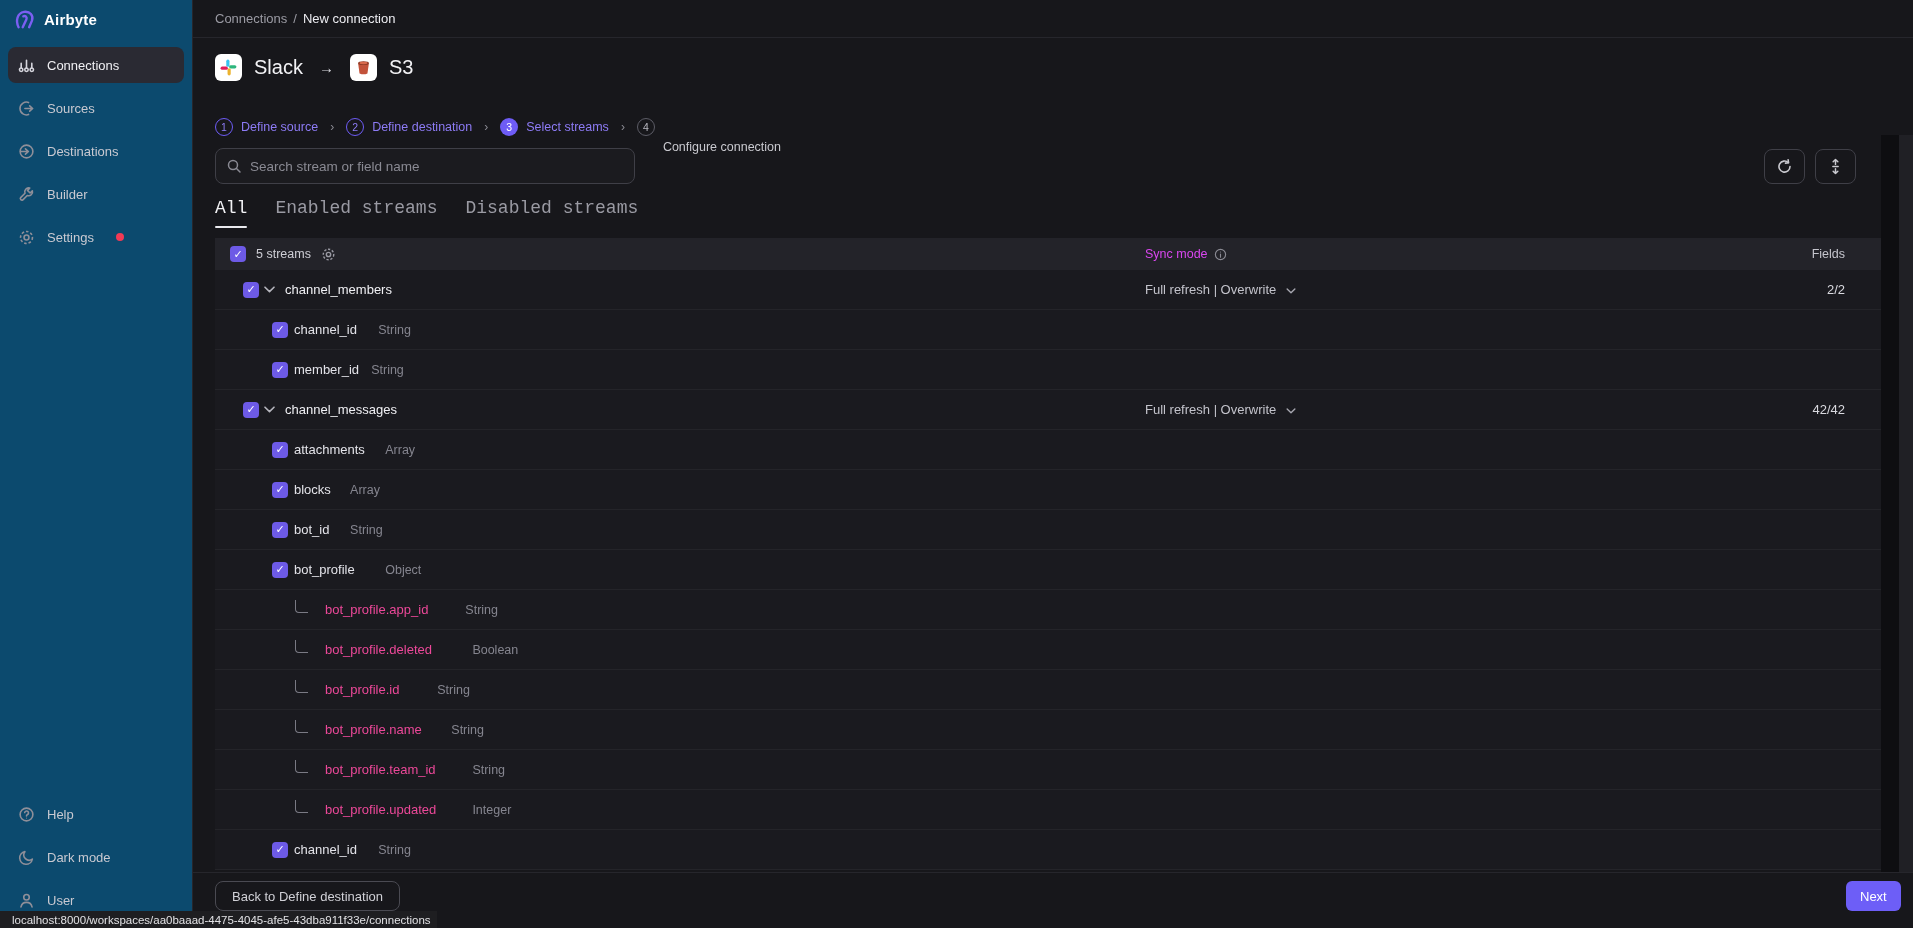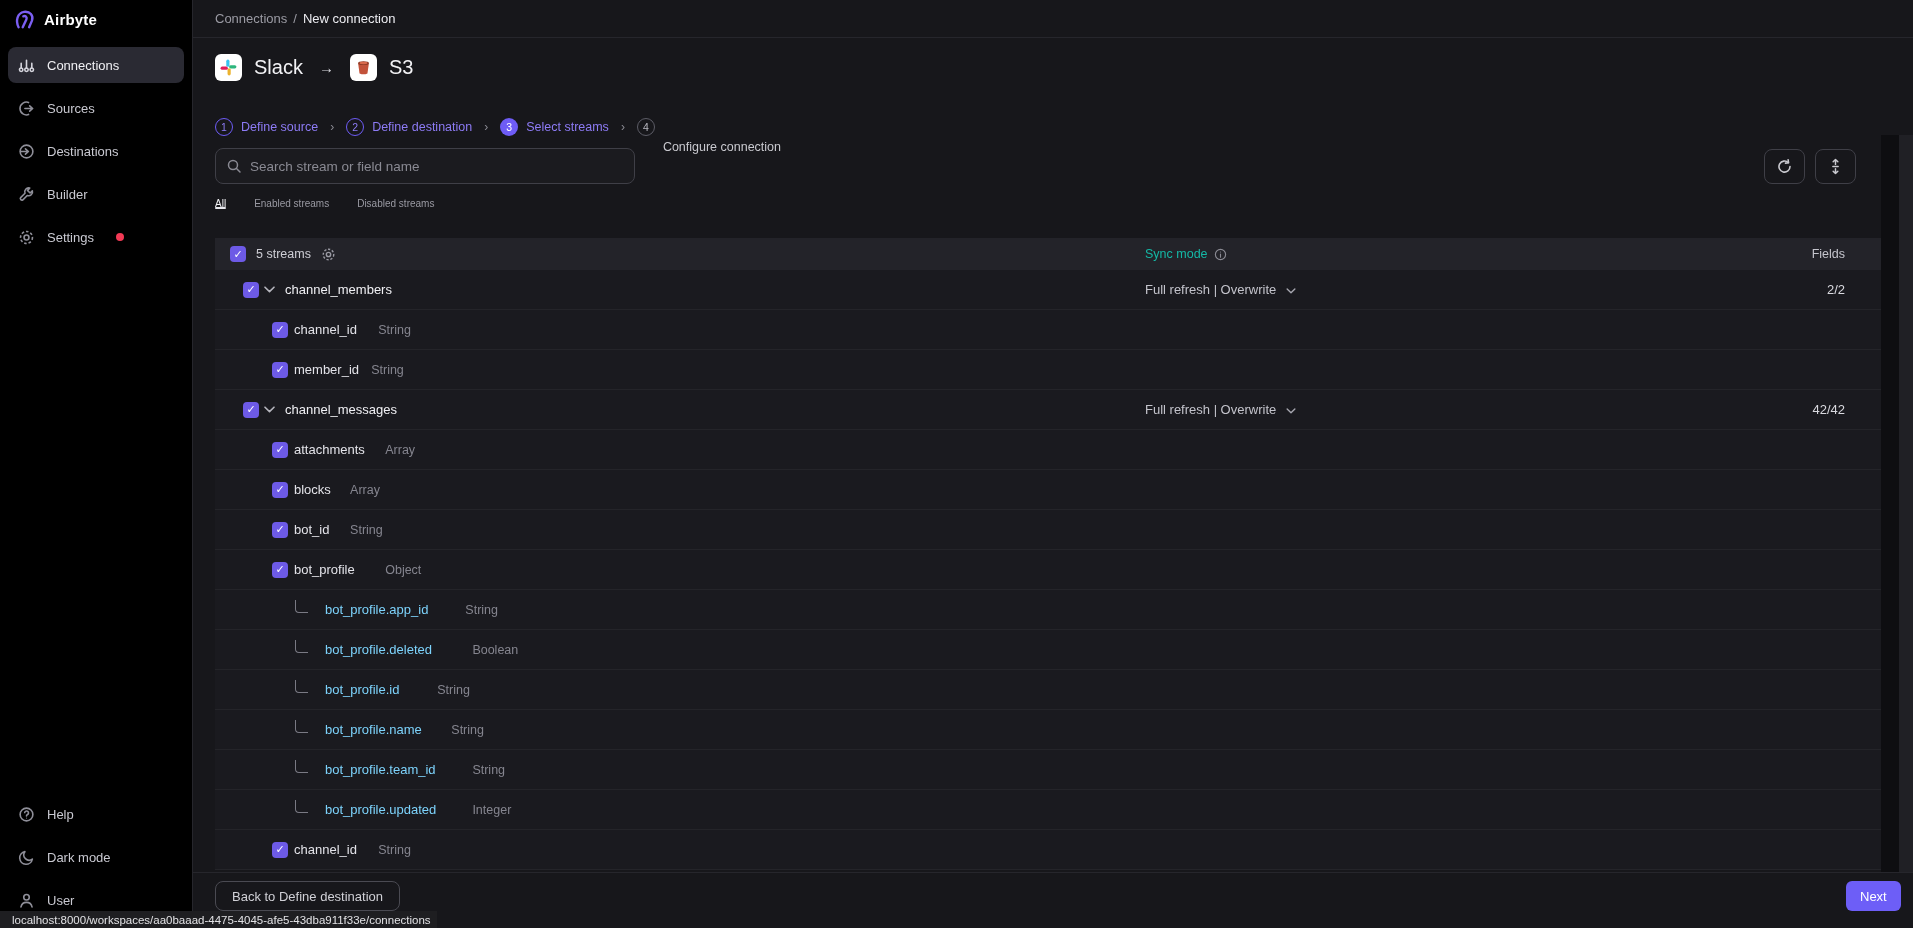--- a/index.html
+++ b/index.html
@@ -5,21 +5,21 @@
   * { margin:0; padding:0; box-sizing:border-box; }
   html,body { width:1913px; height:928px; overflow:hidden; }
   body {
     font-family:"Liberation Sans", sans-serif;
     background:#17171b; color:#e9e9ee; font-size:13px;
     position:relative;
   }
   
   .sidebar {
     position:absolute; left:0; top:0; width:193px; height:928px;
-    background:#000000; border-right:1px solid #26262c;
+    background:#0c4a6e; border-right:1px solid #26262c;
     display:flex; flex-direction:column;
   }
   .logo-row { display:flex; align-items:center; gap:8px; padding:9px 14px; height:38px; }
   .logo-mark { width:22px; height:22px; flex:0 0 auto; }
   .logo-text { font-size:15px; font-weight:bold; color:#ffffff; letter-spacing:.2px; }
   .nav { display:flex; flex-direction:column; gap:7px; padding:9px 8px; }
   .nav-item {
     display:flex; align-items:center; gap:12px; height:36px; padding:0 10px;
     border-radius:8px; color:#c9c9d1; cursor:pointer;
   }
@@ -75,56 +75,56 @@
   .search-input::placeholder { color:#8a8a93; }
   .tool-btn {
     position:absolute; top:149px; width:41px; height:35px; border-radius:8px;
     border:1px solid #3f3f47; background:transparent; display:flex; align-items:center; justify-content:center;
     color:#c9c9cf; cursor:pointer;
   }
   #refresh-btn { left:1571px; }
   #expand-btn { left:1622px; }
   
   .tabs { position:absolute; left:22px; top:198px; display:flex; gap:28px; }
-  .tab { font-size:10px; color:#9a9aa3; cursor:pointer; position:relative; }
+  .tab { padding-bottom:10px; font-size:18px; color:#9a9aa3; cursor:pointer; position:relative;font-family:Liberation Mono, monospace; }
   .tab.active { color:#f2f2f5; }
   .tab.active::after {
     content:""; position:absolute; left:0; right:0; bottom:0; height:2.5px;
     background:#e9e9ee; border-radius:2px;
   }
   
   .stream-table { position:absolute; left:22px; top:238px; width:1666px; background:#1a1a1f; }
   .thead {
     height:32px; background:#232329; display:flex; align-items:center; position:relative; font-size:12.5px;
   }
   .thead .cb { position:absolute; left:15px; }
   .streams-count { position:absolute; left:41px; color:#cfcfd6; }
   .thead .gear { position:absolute; left:106px; color:#9a9aa3; display:flex; }
-  .col-syncmode { position:absolute; left:930px; color:#14b8a6; display:flex; align-items:center; gap:6px; }
+  .col-syncmode { position:absolute; left:930px; color:#d946ef; display:flex; align-items:center; gap:6px; }
   .col-fields { position:absolute; right:36px; color:#c5c5cd; }
   .row {
     height:40px; position:relative; display:flex; align-items:center;
     border-bottom:1px solid #242429; font-size:13px;
   }
   .cb {
     width:16px; height:16px; border-radius:4px; background:#6d5ae6;
     display:flex; align-items:center; justify-content:center; cursor:pointer; flex:0 0 auto;
   }
   .cb .tick { color:#ffffff; font-size:11px; line-height:1; }
   .row.stream-row .cb { position:absolute; left:28px; }
   .row.stream-row .chev { position:absolute; left:49px; color:#b5b5bd; display:flex; cursor:pointer; }
   .row.stream-row .stream-name { position:absolute; left:70px; color:#f0f0f4; font-weight:500; }
   .row.field-row .cb { position:absolute; left:57px; }
   .row.field-row .field-name { position:absolute; left:79px; color:#e3e3e9; }
   .row.field-row .field-type { color:#85858f; font-size:12.5px; }
   .row.nested-row .lconn {
     position:absolute; left:80px; width:13px; height:13px; margin-top:-6px;
     border-left:1.5px solid #7a7a84; border-bottom:1.5px solid #7a7a84; border-bottom-left-radius:4px;
   }
-  .row.nested-row .field-name { position:absolute; left:110px; color:#7dd3fc; }
+  .row.nested-row .field-name { position:absolute; left:110px; color:#ec4899; }
   .row.nested-row .field-type { color:#85858f; font-size:12.5px; }
   .sync-cell {
     position:absolute; left:930px; display:flex; align-items:center; gap:10px;
     color:#c3c3cb; cursor:pointer;
   }
   .fields-count { position:absolute; right:36px; color:#d9d9df; }
   
   .right-strip { position:absolute; left:1688px; top:135px; width:18px; height:737px; background:#0e0e11; }
   .vscroll-track { position:absolute; left:1706px; top:135px; width:14px; height:793px; background:#202025; }
   

